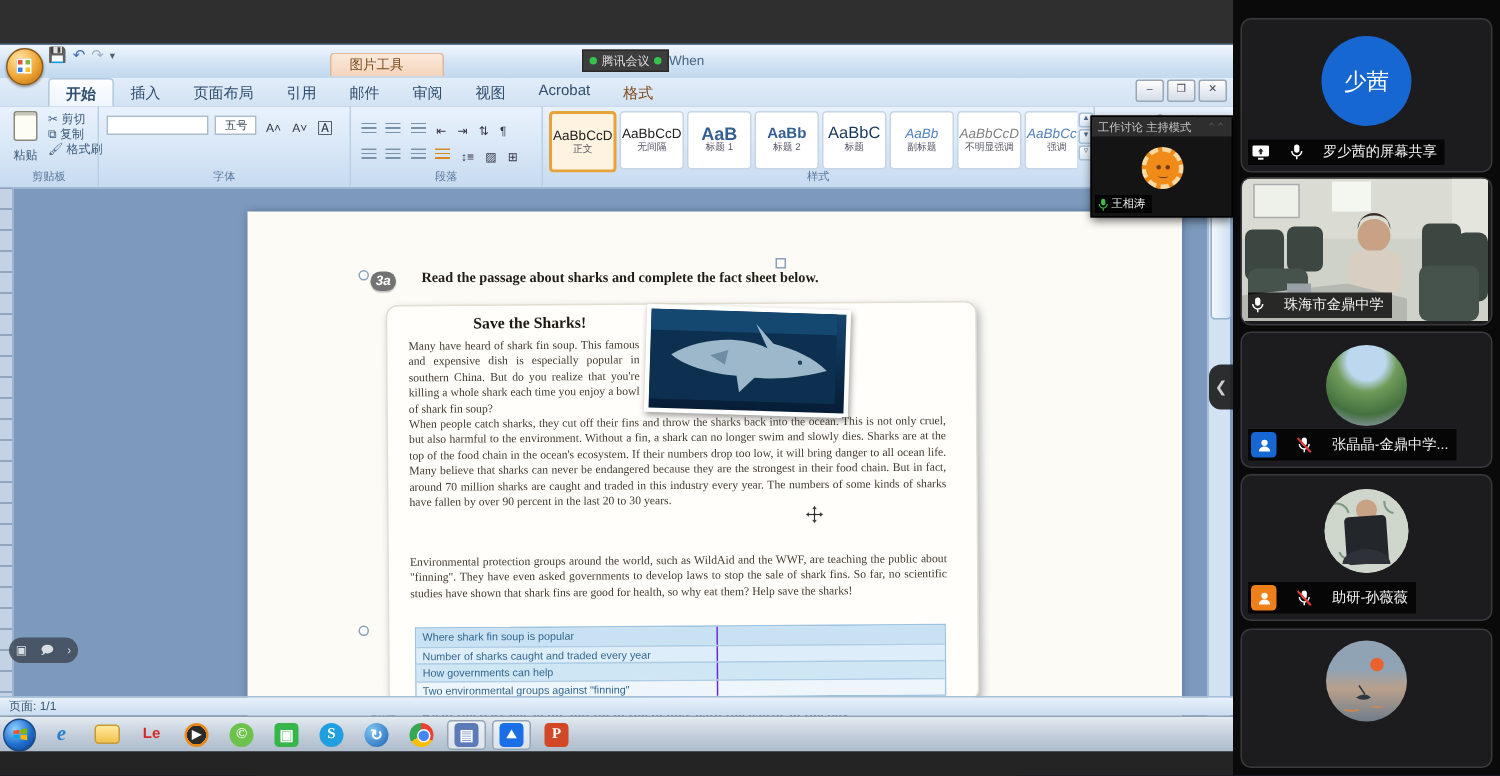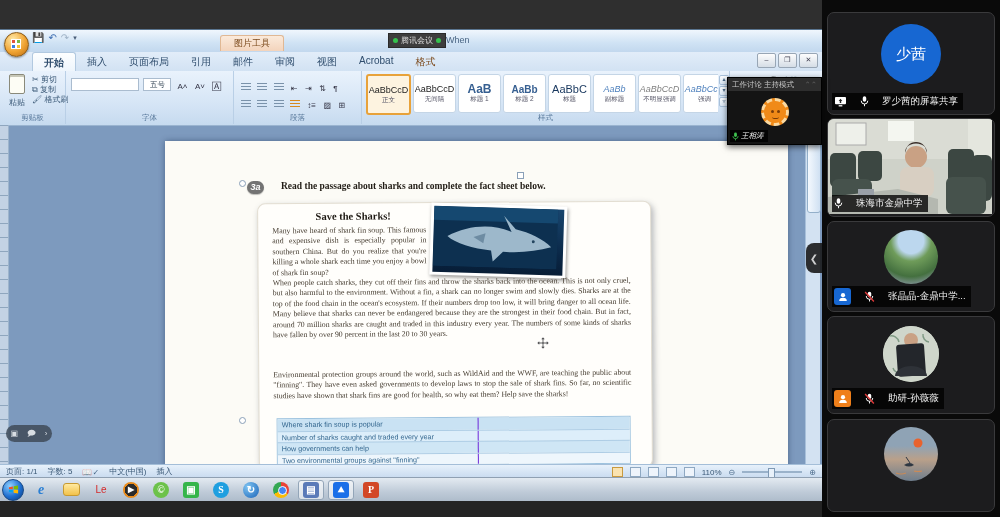--- a/index.html
+++ b/index.html
@@ -16,23 +16,23 @@
   .titlebar{position:absolute;left:0;top:0;width:822px;height:22px;
             background:linear-gradient(#f0f6fd,#cfe2f4 60%,#c2d8ee);border-bottom:1px solid #aac4de;}
   .officebtn{position:absolute;left:4px;top:2px;width:23px;height:23px;border-radius:50%;
              background:radial-gradient(circle at 35% 28%,#ffe9a8,#f0a433 55%,#b96a12);
              border:1px solid #8a5a17;box-shadow:0 1px 2px rgba(0,0,0,.4);z-index:5;}
   .officebtn .panes{position:absolute;left:6px;top:6px;width:10px;height:10px;display:grid;
                     grid-template-columns:5px 5px;grid-template-rows:5px 5px;}
   .officebtn .panes i{display:block;border:0.5px solid #fff;}
   .qat{position:absolute;left:32px;top:3px;display:flex;gap:4px;align-items:center;}
   .qico{font-size:10px;color:#3b6bb0;line-height:10px;}
-  .ctxtool{position:absolute;left:220px;top:5px;width:62px;height:15px;text-align:center;
+  .ctxtool{position:absolute;left:220px;top:5px;width:62px;height:15px;
            font-size:9px;color:#7c4a1c;background:linear-gradient(#fbeadb,#f3d4bc);
-           border:1px solid #e0b894;border-bottom:none;border-radius:3px 3px 0 0;line-height:15px;}
+           border:1px solid #e0b894;border-bottom:none;border-radius:3px 3px 0 0;line-height:15px;padding-left:12px;}
   .titletext{position:absolute;left:446px;top:5px;font-size:9px;color:#4a6684;}
   .meetbadge{position:absolute;left:388px;top:3px;height:13px;background:#3d3d3d;border:1px solid #2a2a2a;
              color:#ddd;font-size:8px;line-height:13px;padding:0 4px;display:flex;gap:3px;align-items:center;}
   .gdot{width:5px;height:5px;border-radius:50%;background:#35c24d;display:inline-block;}
 
   .tabsrow{position:absolute;left:0;top:22px;width:822px;height:19px;
            background:linear-gradient(#e2edf9,#d2e2f3);display:flex;padding-left:32px;box-sizing:border-box;}
   .tab{font-size:10px;color:#2f4d6d;padding:3px 11px 0;height:19px;box-sizing:border-box;}
   .tab.active{background:linear-gradient(#fdfeff,#eef5fc);border:1px solid #b2c9e0;border-bottom:none;
               border-radius:3px 3px 0 0;color:#1c3document answer document5a;font-weight:bold;}
@@ -97,21 +97,21 @@
 
   .scrollv{position:absolute;right:2px;top:95px;width:14px;height:369px;background:#d3e2f2;
            border-left:1px solid #a8c0da;}
   .scrbtn{width:12px;height:12px;margin:1px;background:linear-gradient(#fbfdff,#dce8f5);
           border:1px solid #a8c0da;border-radius:2px;font-size:6px;text-align:center;line-height:11px;color:#4a6a8a;}
   .thumb{position:absolute;left:1px;top:16px;width:12px;height:70px;background:linear-gradient(90deg,#f4f9fe,#cfe0f2);
          border:1px solid #93afc9;border-radius:3px;}
 
   .statusbar{position:absolute;left:0;top:434px;width:822px;height:13px;
              background:linear-gradient(#e7f1fb,#cadcf0);border-top:1px solid #a4bed8;
-             font-size:8px;color:#3a5876;display:flex;align-items:flex-end;gap:10px;padding:0 6px;box-sizing:border-box;}
+             font-size:8px;color:#3a5876;display:flex;align-items:flex-start;gap:10px;padding:0 6px;box-sizing:border-box;flex-direction:column;}
   .sright{margin-left:auto;display:flex;align-items:center;gap:7px;}
   .viewico{width:9px;height:8px;background:#eef4fb;border:1px solid #8ea8c2;display:inline-block;}
   .ztrack{width:60px;height:2px;background:#9ab2ca;position:relative;display:inline-block;}
   .zknob{position:absolute;left:26px;top:-3px;width:5px;height:8px;background:#e8f1fa;border:1px solid #7e99b4;}
 
   
   .taskbar{position:absolute;left:0;top:477px;width:822px;height:24px;
            background:linear-gradient(#e3eaf1,#bfcbd8 60%,#aebccb);border-top:1px solid #8fa0b2;
            display:flex;align-items:center;gap:4px;padding-left:2px;box-sizing:border-box;}
   .orb{width:20px;height:20px;border-radius:50%;background:radial-gradient(circle at 35% 30%,#8fd0ff,#1f6fd0 55%,#0a3a80);
@@ -124,21 +124,21 @@
   
   .fpanel{position:absolute;left:727px;top:77px;width:93px;height:66px;background:#141414;
           border:1px solid #000;box-shadow:0 2px 6px rgba(0,0,0,.6);z-index:20;}
   .fhead{height:13px;background:#2e2e2e;color:#c8c8c8;font-size:7.5px;line-height:13px;padding:0 4px;
          display:flex;justify-content:space-between;}
   .sun{position:absolute;left:33px;top:20px;width:28px;height:28px;border-radius:50%;
        background:#f08a18;border:3px dashed #fbd9a0;box-sizing:border-box;}
   .sun i{position:absolute;width:3px;height:3px;background:#7a3c08;border-radius:50%;top:9px;}
   .sun .sm{position:absolute;left:8px;top:14px;width:7px;height:3px;border-bottom:1.5px solid #7a3c08;border-radius:50%;}
   .fname{position:absolute;left:2px;bottom:2px;background:rgba(0,0,0,.85);color:#eee;font-size:7.5px;
-         padding:1px 4px 1px 2px;display:flex;align-items:center;gap:2px;font-style:italic;}
+         padding:1px 4px 1px 2px;display:flex;align-items:center;gap:2px;}
 
   
   .pill{position:absolute;left:6px;top:425px;width:46px;height:17px;background:rgba(62,74,88,.85);
         border-radius:9px;display:flex;align-items:center;justify-content:space-around;z-index:15;color:#d8dde2;font-size:8px;}
 
   
   .sidebar{position:absolute;left:822px;top:0;width:178px;height:517px;background:#0a0a0a;}
   .tile{position:absolute;left:5px;width:166px;background:#1c1c1e;border:1px solid #3a3a3c;border-radius:7px;overflow:hidden;}
   .bigavatar{position:absolute;left:50%;transform:translateX(-50%);border-radius:50%;
              display:flex;align-items:center;justify-content:center;}
@@ -427,21 +427,21 @@
             <path d="M6.2 6.4 H11 V10.3 L6.2 9.5 Z" fill="#ffb900"></path>
         </svg>
       </div>
       <div class="tico">
         <span class="g" style="background:transparent;color:#2a7fd4;font-style:italic;font-size:14px;">e</span>
         </div>
       <div class="tico">
         <span class="g" style="background:linear-gradient(#ffe9a0,#f2c24a);border:1px solid #c89a30;width:15px;height:11px;"></span>
         </div>
       <div class="tico">
-        <span style="color:#d42a2a;font-weight:normal;font-size:10px;">Le</span>
+        <span style="color:#d42a2a;font-weight:bold;font-size:10px;">Le</span>
         </div>
       <div class="tico">
         <span class="g" style="background:radial-gradient(circle,#2b2b2b 55%,#e88a1a 56%);border-radius:50%;font-size:8px;">▶</span>
         </div>
       <div class="tico">
         <span class="g" style="background:#6cc24a;border-radius:50%;">©</span>
         </div>
       <div class="tico">
         <span class="g" style="background:#35b54a;">▣</span>
         </div>

